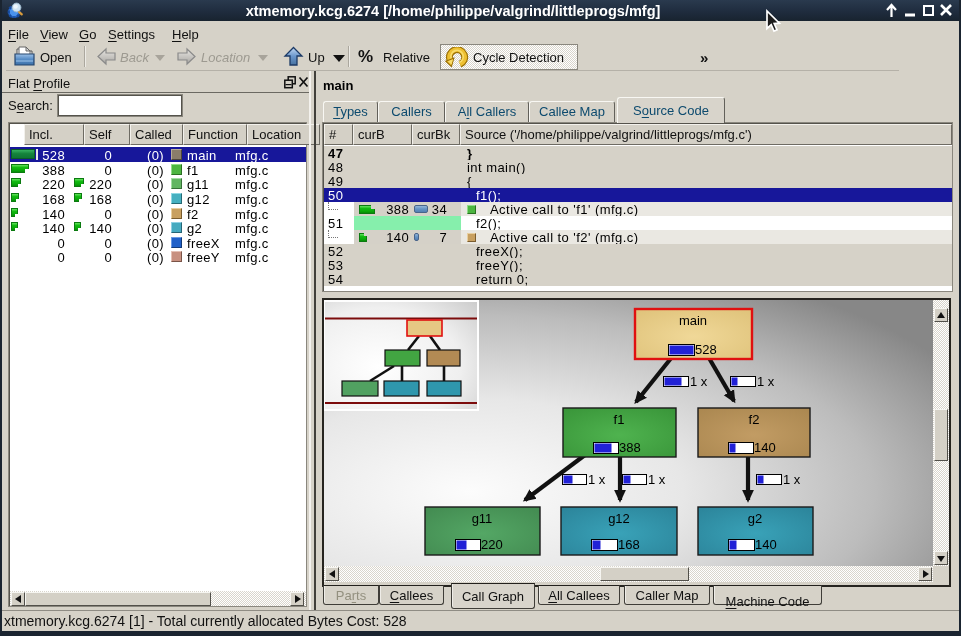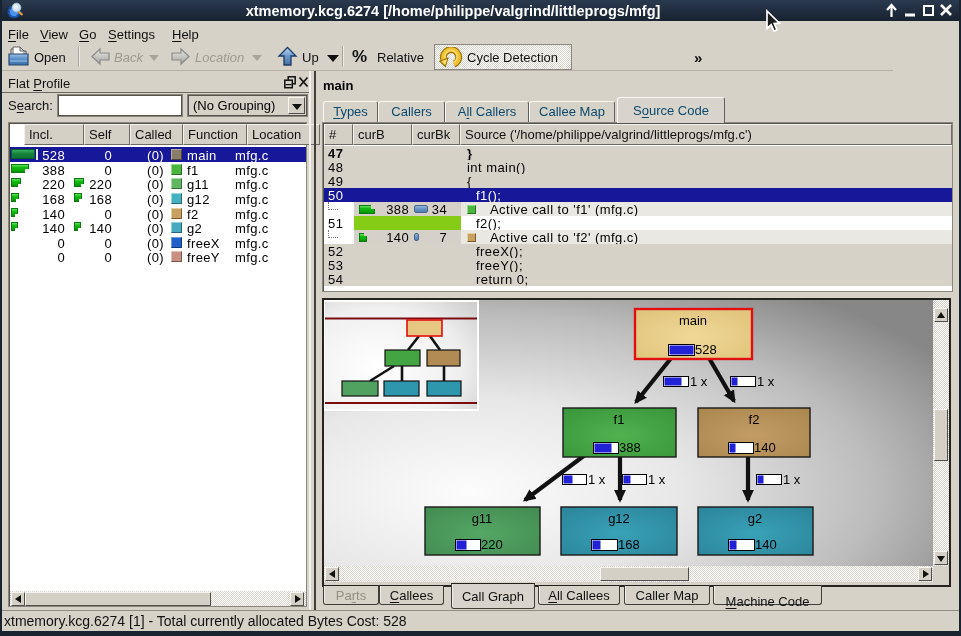--- a/index.html
+++ b/index.html
@@ -9,21 +9,21 @@
 
 #titlebar { position:absolute; left:0; top:0; width:961px; height:21px;
   background:linear-gradient(180deg,#2a3a4e 0%,#1f2c3e 55%,#18232f 100%); }
 #title-text { position:absolute; left:453px; top:3px; transform:translateX(-50%);
   color:#fff; font-weight:bold; font-size:14.5px; white-space:nowrap; }
 
 #menubar { position:absolute; left:2px; top:21px; width:957px; height:22px; background:#d6d2c8; }
 .menuitem { position:absolute; top:6px; font-size:13px; color:#111; }
 .mn { text-decoration:underline; text-underline-offset:2px; }
 
-#toolbar { position:absolute; left:0; top:43px; width:893px; height:28px; background:#d6d2c8;
+#toolbar { position:absolute; left:6px; top:43px; width:893px; height:28px; background:#d6d2c8;
   border-bottom:1px solid #b5b1a8; }
 .tbtext { position:absolute; top:7px; font-size:13px; color:#111; }
 .tbgrey { color:#9d9a91;font-style:italic; }
 .tsep { position:absolute; top:3px; width:2px; height:21px;
   border-left:1px solid #aBa79e; border-right:1px solid #edebe6; }
 
 .hcell { position:absolute; top:0; height:21px; background:#d4d0c6;
   border-top:1px solid #f3f1ec; border-left:1px solid #f3f1ec;
   border-bottom:1px solid #6e6b63; border-right:1px solid #6e6b63;
   font-size:13px; color:#111; padding-left:4px; padding-top:2px; }
@@ -160,26 +160,20 @@
   <svg class="abs" style="left:282px;top:5px" width="26" height="13" viewBox="0 0 26 13">
     <rect x="4.2" y="0.8" width="7" height="7" fill="none" stroke="#111" stroke-width="1.5"></rect>
     <rect x="0.8" y="4.2" width="7.5" height="7.5" fill="#d6d2c8" stroke="#111" stroke-width="1.5"></rect>
     <path d="M1.5 8.6 L7.5 8.6" stroke="#111" stroke-width="1.2"></path>
     <path d="M15.5 1.5 L23.5 10.5 M23.5 1.5 L15.5 10.5" stroke="#111" stroke-width="1.7"></path>
   </svg>
   <div class="abs" style="left:0;top:21px;width:307px;height:1px;background:#6b6962;"></div>
 
   <div class="abs" style="left:6px;top:27px;font-size:13px;color:#111">S<span class="mn">e</span>arch:</div>
   <div class="abs" style="left:56px;top:24px;width:124px;height:21px;background:#fff;border:1px solid #55534c;box-shadow:0 0 0 1px #8a877e;"></div>
-  <div class="abs" style="left:186px;top:24px;width:119px;height:21px;background:#d6d2c8;border:1px solid #55534c;box-shadow:0 0 0 1px #8a877e;">
-    <div class="abs" style="left:4px;top:2px;font-size:13px;color:#000">(No Grouping)</div>
-    <div class="abs" style="right:1px;top:1px;width:17px;height:17px;background:#d4d0c6;border-top:1px solid #f6f5f1;border-left:1px solid #f6f5f1;border-bottom:1px solid #52504a;border-right:1px solid #52504a;">
-      <div class="abs" style="left:3px;top:6px;width:0;height:0;border:5px solid transparent;border-top:6px solid #111;"></div>
-    </div>
-  </div>
 
   <div class="abs" style="left:6px;top:51px;width:299px;height:485px;background:#fff;border:1px solid #8a877e;box-shadow:inset 1px 1px 0 #55534c;">
     <div id="fp-head" class="abs" style="left:15px;top:1px;width:296px;height:22px;">
       <div class="hcell" style="left:0;width:60px;">Incl.</div>
       <div class="hcell" style="left:60px;width:46px;">Self</div>
       <div class="hcell" style="left:106px;width:53px;">Called</div>
       <div class="hcell" style="left:159px;width:64px;">Function</div>
       <div class="hcell" style="left:223px;width:73px;">Location</div>
     </div>
     <div id="fp-rows" class="abs" style="left:1px;top:24px;width:296px;height:444px;background:#fff;overflow:hidden;font-size:13px;">
@@ -328,21 +322,21 @@
         <span class="treeglyph"></span>
         <div class="gbar" style="left:35px;top:3px;width:16px;">
             <div class="notch" style="background:#d5d1c8;bottom:auto;top:-1px;"></div>
           </div>
         <span class="cell num" style="left:50px;top:0;width:35px;">388</span>
         <div class="abs" style="left:90px;top:3px;width:14px;height:8px;background:linear-gradient(180deg,#93b7d8 0%,#6492c4 50%,#5280b2 100%);border:1px solid #48648a;border-radius:2px;"></div>
         <span class="cell num" style="left:102px;top:0;width:21px;">34</span>
         <div class="abs" style="left:143px;top:3px;width:9px;height:9px;background:#4cb540;border-top:1px solid #90dd88;border-left:1px solid #90dd88;border-bottom:1px solid #2a7022;border-right:1px solid #2a7022;"></div>
         <span class="stext" style="left:166px;">Active call to 'f1' (mfg.c)</span>
       </div>
-      <div class="abs srow" style="top:70px;background:#84cc16;text-align:center;">
+      <div class="abs srow" style="top:70px;background:#86efac;text-align:center;">
           <div class="abs" style="left:0;top:0;width:30px;height:14px;background:#fff;"></div>
           <div class="abs" style="left:137px;top:0;width:491px;height:14px;background:#fff;"></div>
           <span class="lnum">51</span>
           <span class="stext" style="left:152px;">f2();</span>
         </div>
       <div class="abs srow" style="top:84px;background:#d5d1c8;">
         <div class="abs" style="left:0;top:0;width:30px;height:14px;background:#fff;"></div>
         <div class="abs" style="left:137px;top:0;width:491px;height:14px;background:#eae8e2;"></div>
         <span class="treeglyph"></span>
         <div class="gbar" style="left:35px;top:3px;width:8px;">

